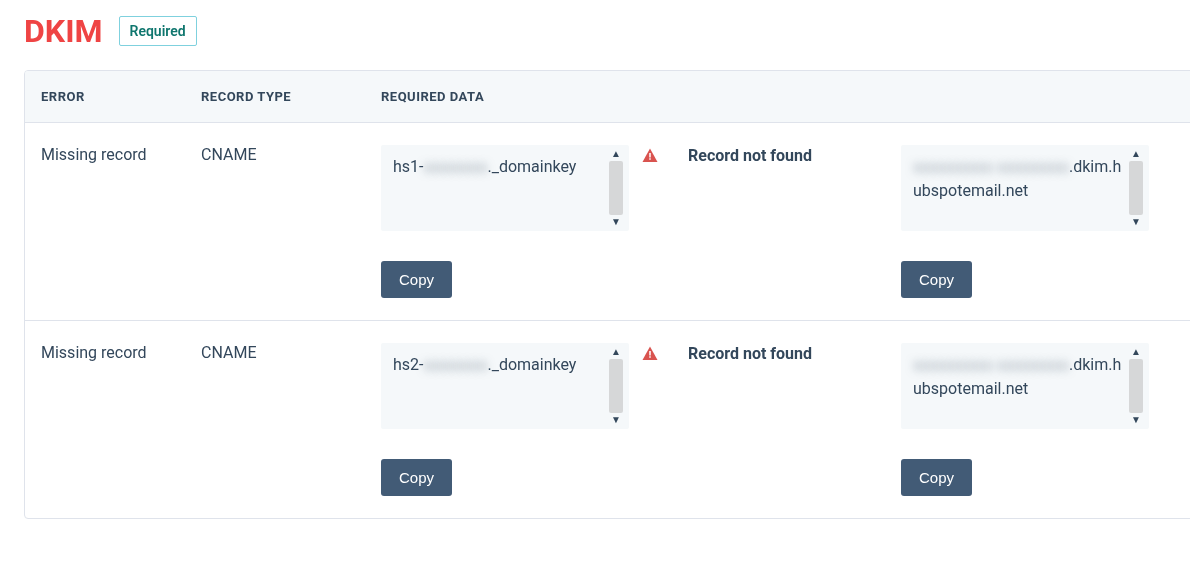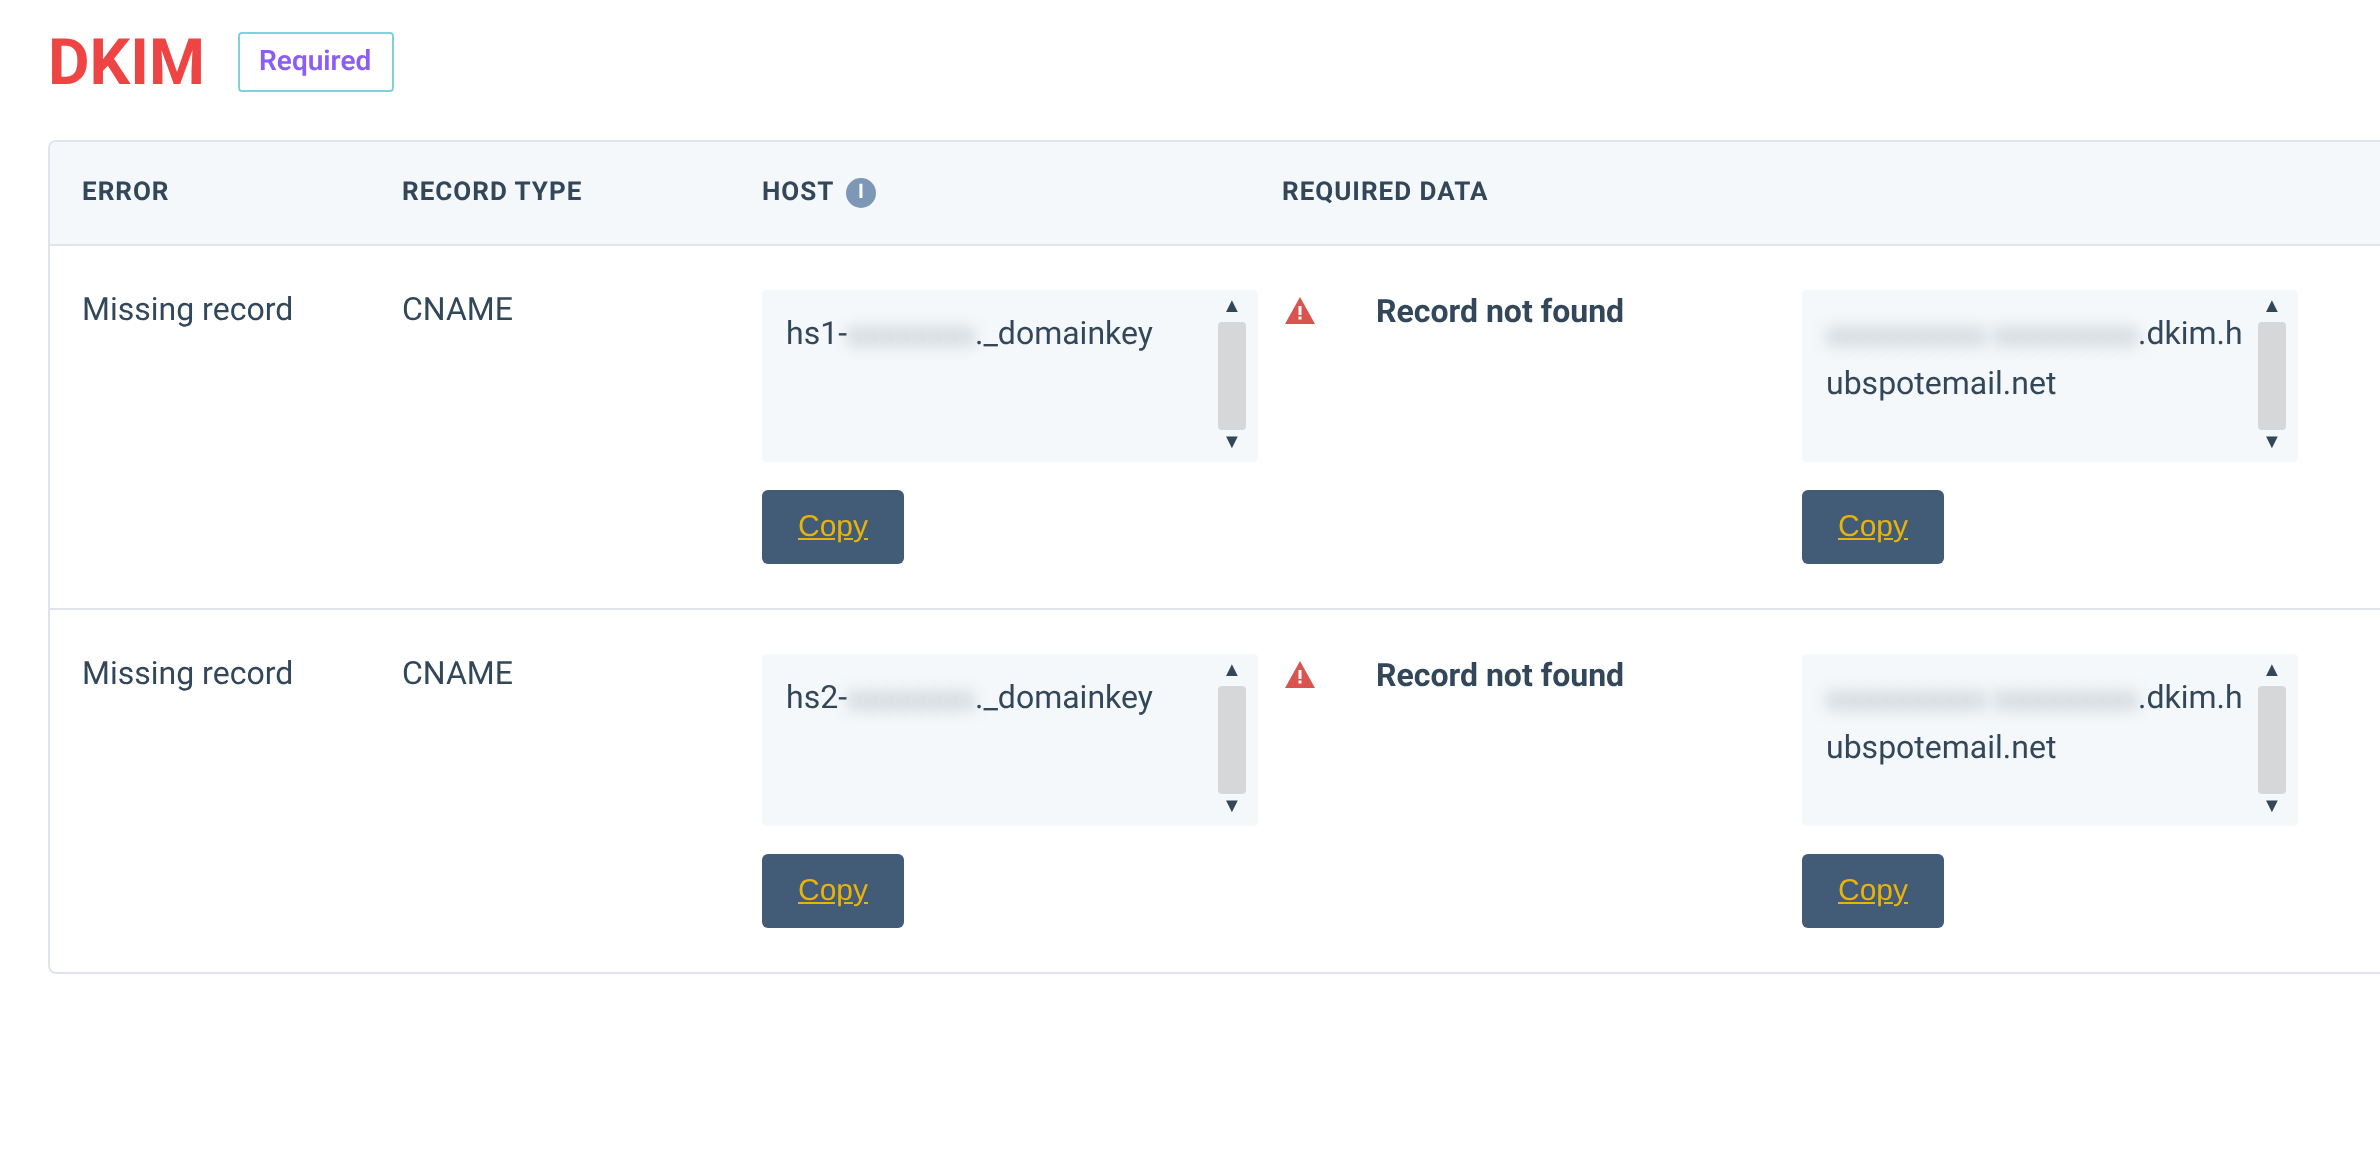--- a/index.html
+++ b/index.html
@@ -16,21 +16,21 @@
       gap: 16px;
       margin-bottom: 20px;
     }
     .title {
       font-size: 32px;
       font-weight: 700;
       color: #ef4444;
     }
     .badge {
       border: 1px solid #7fd1de;
-      color: #8b5cf6;
+      color: #0f766e;
       font-size: 14px;
       font-weight: 600;
       padding: 6px 10px;
       border-radius: 2px;
     }
     .table {
       border: 1px solid #dfe3eb;
       border-radius: 4px;
       overflow: hidden;
       width: 1188px;
@@ -115,29 +115,28 @@
       margin: 2px 0;
       opacity: 0.6;
     }
     .blur-text {
       color: transparent;
       text-shadow: 0 0 8px rgba(51,71,91,0.6);
       user-select: none;
       font-family: Liberation Serif, serif;
     }
     .copy-btn {
-      margin-top: 14px;
+      margin-top: 30px;
       background: #425b76;
-      color: #eab308;
+      color: #ffffff;
       border: none;
       border-radius: 3px;
       padding: 10px 18px;
       font-size: 15px;
       cursor: pointer;
-      text-decoration: underline;
     }
     .warn-cell {
       display: flex;
       align-items: center;
       gap: 29px;
       font-weight: bold;
     }
     .warn-icon {
       width: 18px;
       height: 18px;
@@ -151,24 +150,20 @@
 
 <div class="header">
   <h1 class="title">DKIM</h1>
   <span class="badge">Required</span>
 </div>
 
 <div class="table">
   <div class="thead">
     <div class="th">ERROR</div>
     <div class="th">RECORD TYPE</div>
-    <div class="th">
-      <span>HOST</span>
-      <span class="info-icon">i</span>
-    </div>
     <div class="th">REQUIRED DATA</div>
   </div>
 
   <div class="trow">
     <div class="cell">Missing record</div>
     <div class="cell">CNAME</div>
     <div class="cell">
       <div class="code-box">
         <span>hs1-</span><span class="blur-text">xxxxxxxx</span><span>._domainkey</span>
         <div class="scroll">

